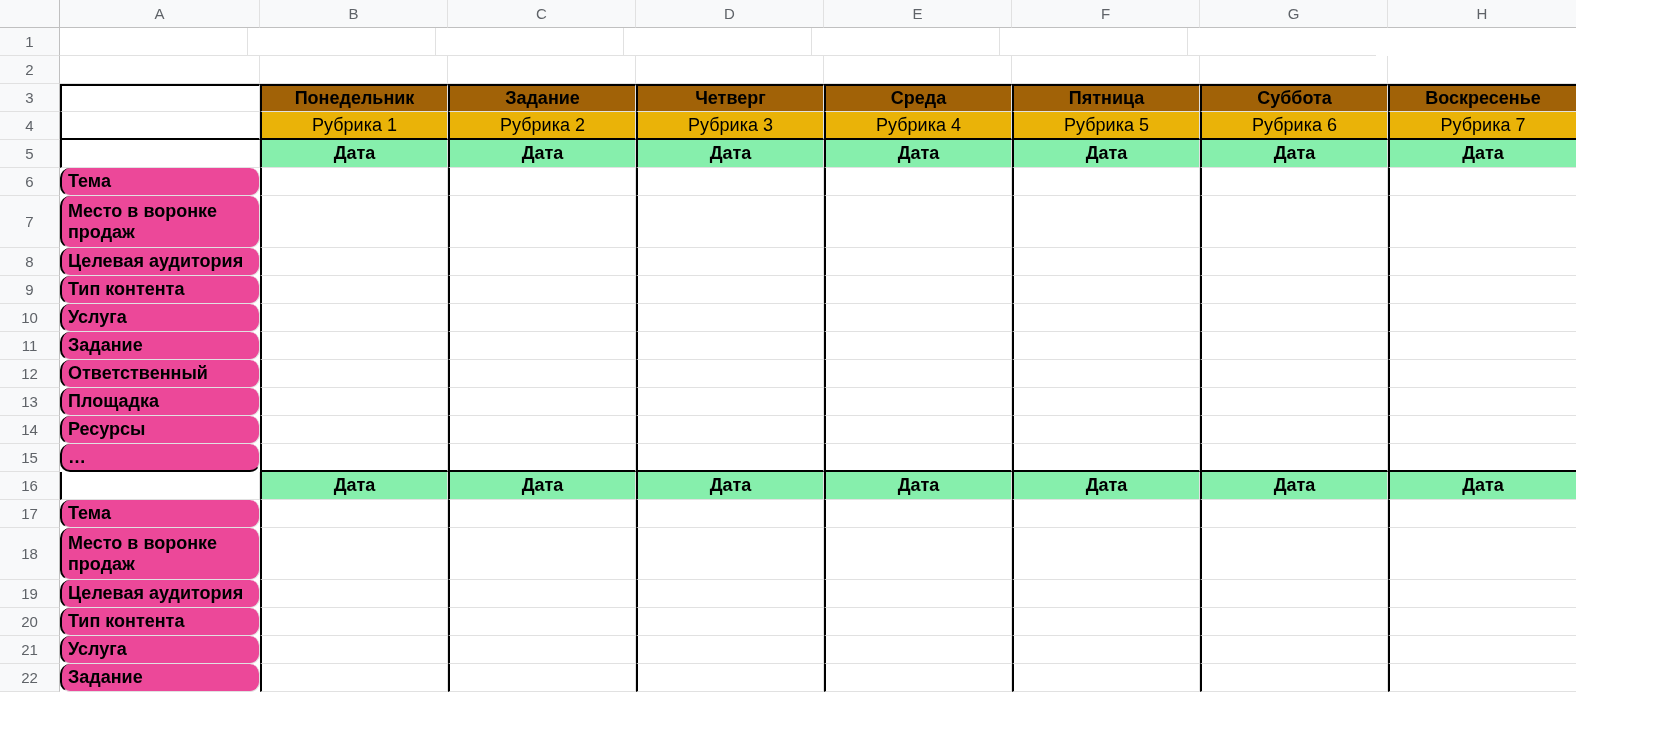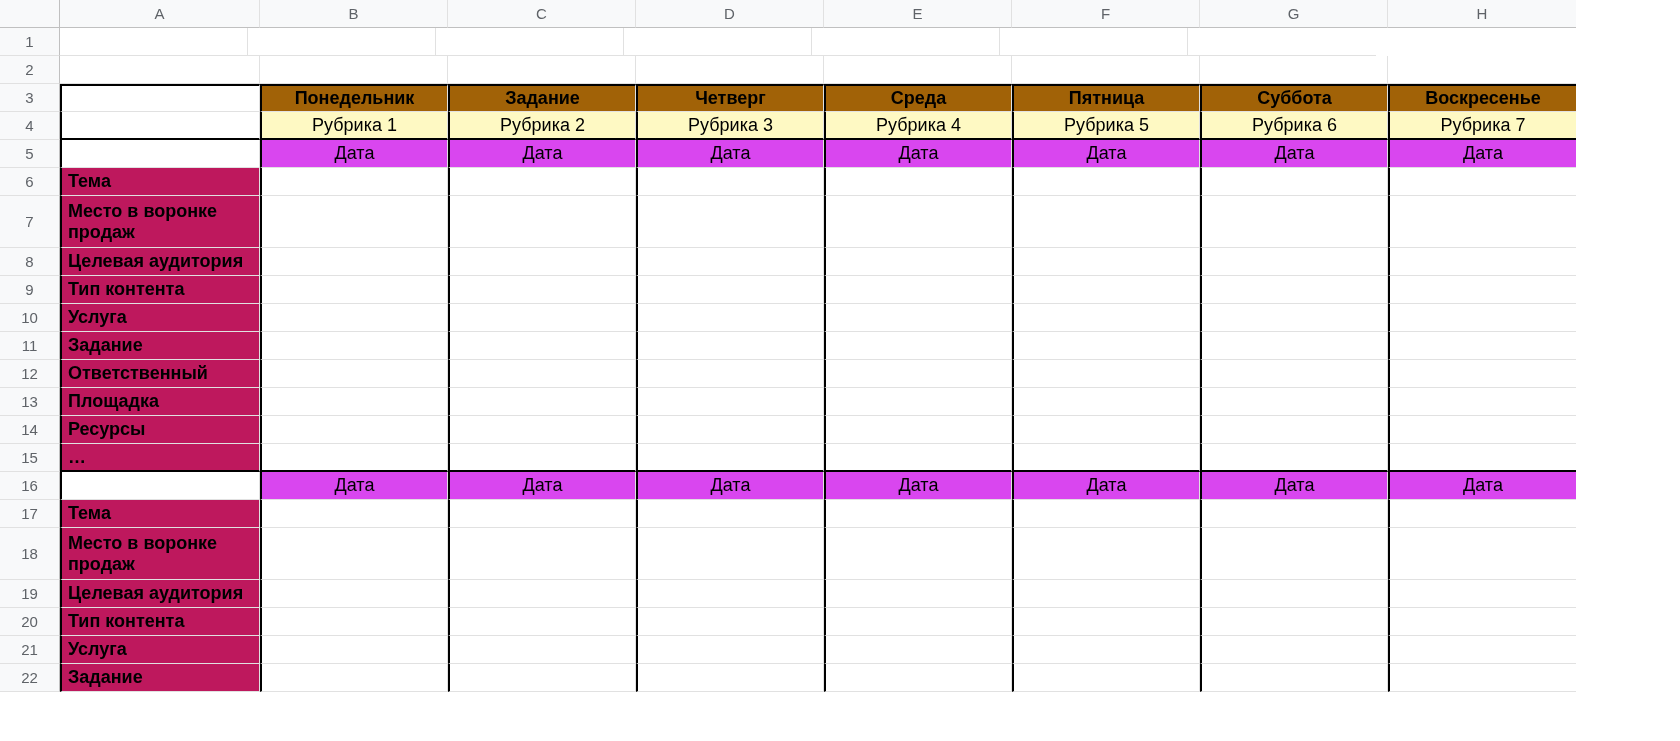--- a/index.html
+++ b/index.html
@@ -20,23 +20,23 @@
   .rowhdr { width: 60px; justify-content: center; border-right: 1px solid #c0c0c0; }
   .cell { padding: 2px 6px; }
   .cA { width: 200px; }
   .cB, .cC, .cD, .cE, .cF, .cG, .cH { width: 188px; }
   .h28 { height: 28px; }
   .h48 { height: 52px; }
   .bold { font-weight: 700; }
   .center { justify-content: center; }
   .wrap { white-space: normal; line-height: 1.15; }
   .bg-green { background: #a16207; }
-  .bg-purple { background: #fef9c3; }
-  .bg-pink { background: #d946ef; }
-  .bg-cyan { background: #be185d; }
+  .bg-purple { background: #eab308; }
+  .bg-pink { background: #86efac; font-weight: bold; }
+  .bg-cyan { background: #ec4899; border-radius: 10px; }
   .bt { border-top: 2px solid #000; }
   .bb { border-bottom: 2px solid #000; }
   .bl { border-left: 2px solid #000; }
   .br { border-right: 2px solid #000; }
   .last { border-right: none; }
 </style>
 </head>
 <body>
 
 <div class="sheet">

